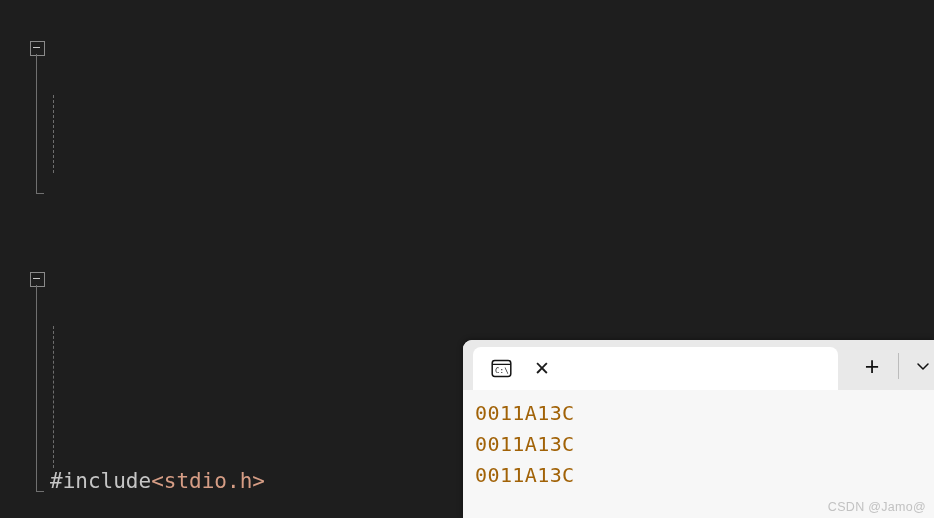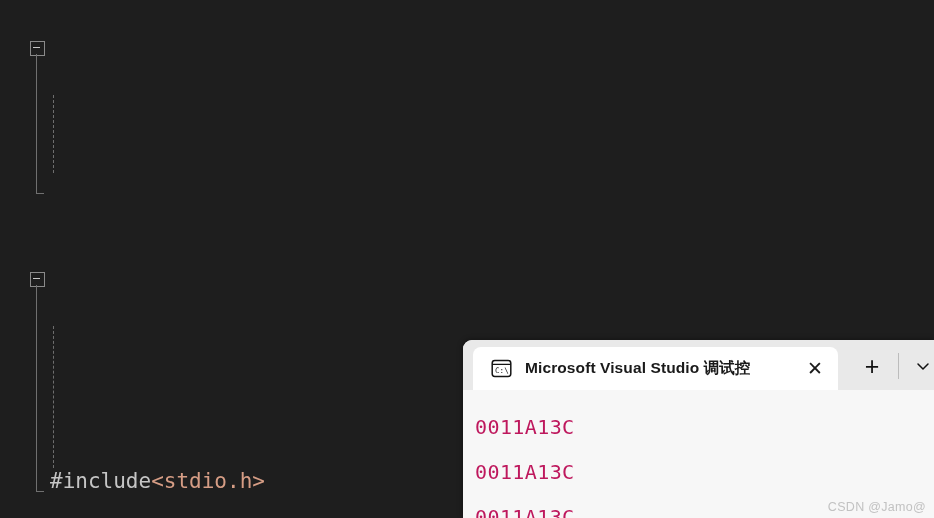--- a/index.html
+++ b/index.html
@@ -171,23 +171,22 @@
     width: 471px;
     height: 128px;
     background: #f7f7f7;
     padding: 8px 0 0 12px;
     box-sizing: border-box;
   }
   .console-line {
     font-family: "DejaVu Sans Mono", monospace;
     font-size: 20px;
     line-height: 31px;
-    color: #be185d;
+    color: #a16207;
     letter-spacing: 0.4px;
-    margin-top: 14px;
   }
   #watermark {
     position: absolute;
     right: 8px;
     bottom: 4px;
     font-family: Liberation Sans, sans-serif;
     font-size: 12.5px;
     color: #c2c2c2;
     letter-spacing: 0.3px;
   }
@@ -259,21 +258,20 @@
   <div id="console-titlebar">
 
     <div id="console-tab">
       <span id="tab-icon">
         <svg width="21" height="21" viewBox="0 0 21 21" xmlns="http://www.w3.org/2000/svg">
           <rect x="1.2" y="2.6" width="18.6" height="15.8" rx="2.6" ry="2.6" fill="none" stroke="#141414" stroke-width="1.5"></rect>
           <line x1="1.2" y1="6.4" x2="19.8" y2="6.4" stroke="#141414" stroke-width="1.4"></line>
           <text x="4" y="15.4" font-family="DejaVu Sans Mono, monospace" font-size="7.6" fill="#141414">C:\</text>
         </svg>
       </span>
-      <span id="tab-title">Microsoft Visual Studio 调试控</span>
       <span id="tab-close">✕</span>
     </div>
 
     <div id="new-tab-btn">+</div>
     <div id="tab-divider"></div>
     <div id="tab-dropdown-btn">
       <svg width="16" height="16" viewBox="0 0 16 16" xmlns="http://www.w3.org/2000/svg">
         <polyline points="3,6 8,11 13,6" fill="none" stroke="#111" stroke-width="1.5" stroke-linecap="round" stroke-linejoin="round"></polyline>
       </svg>
     </div>

